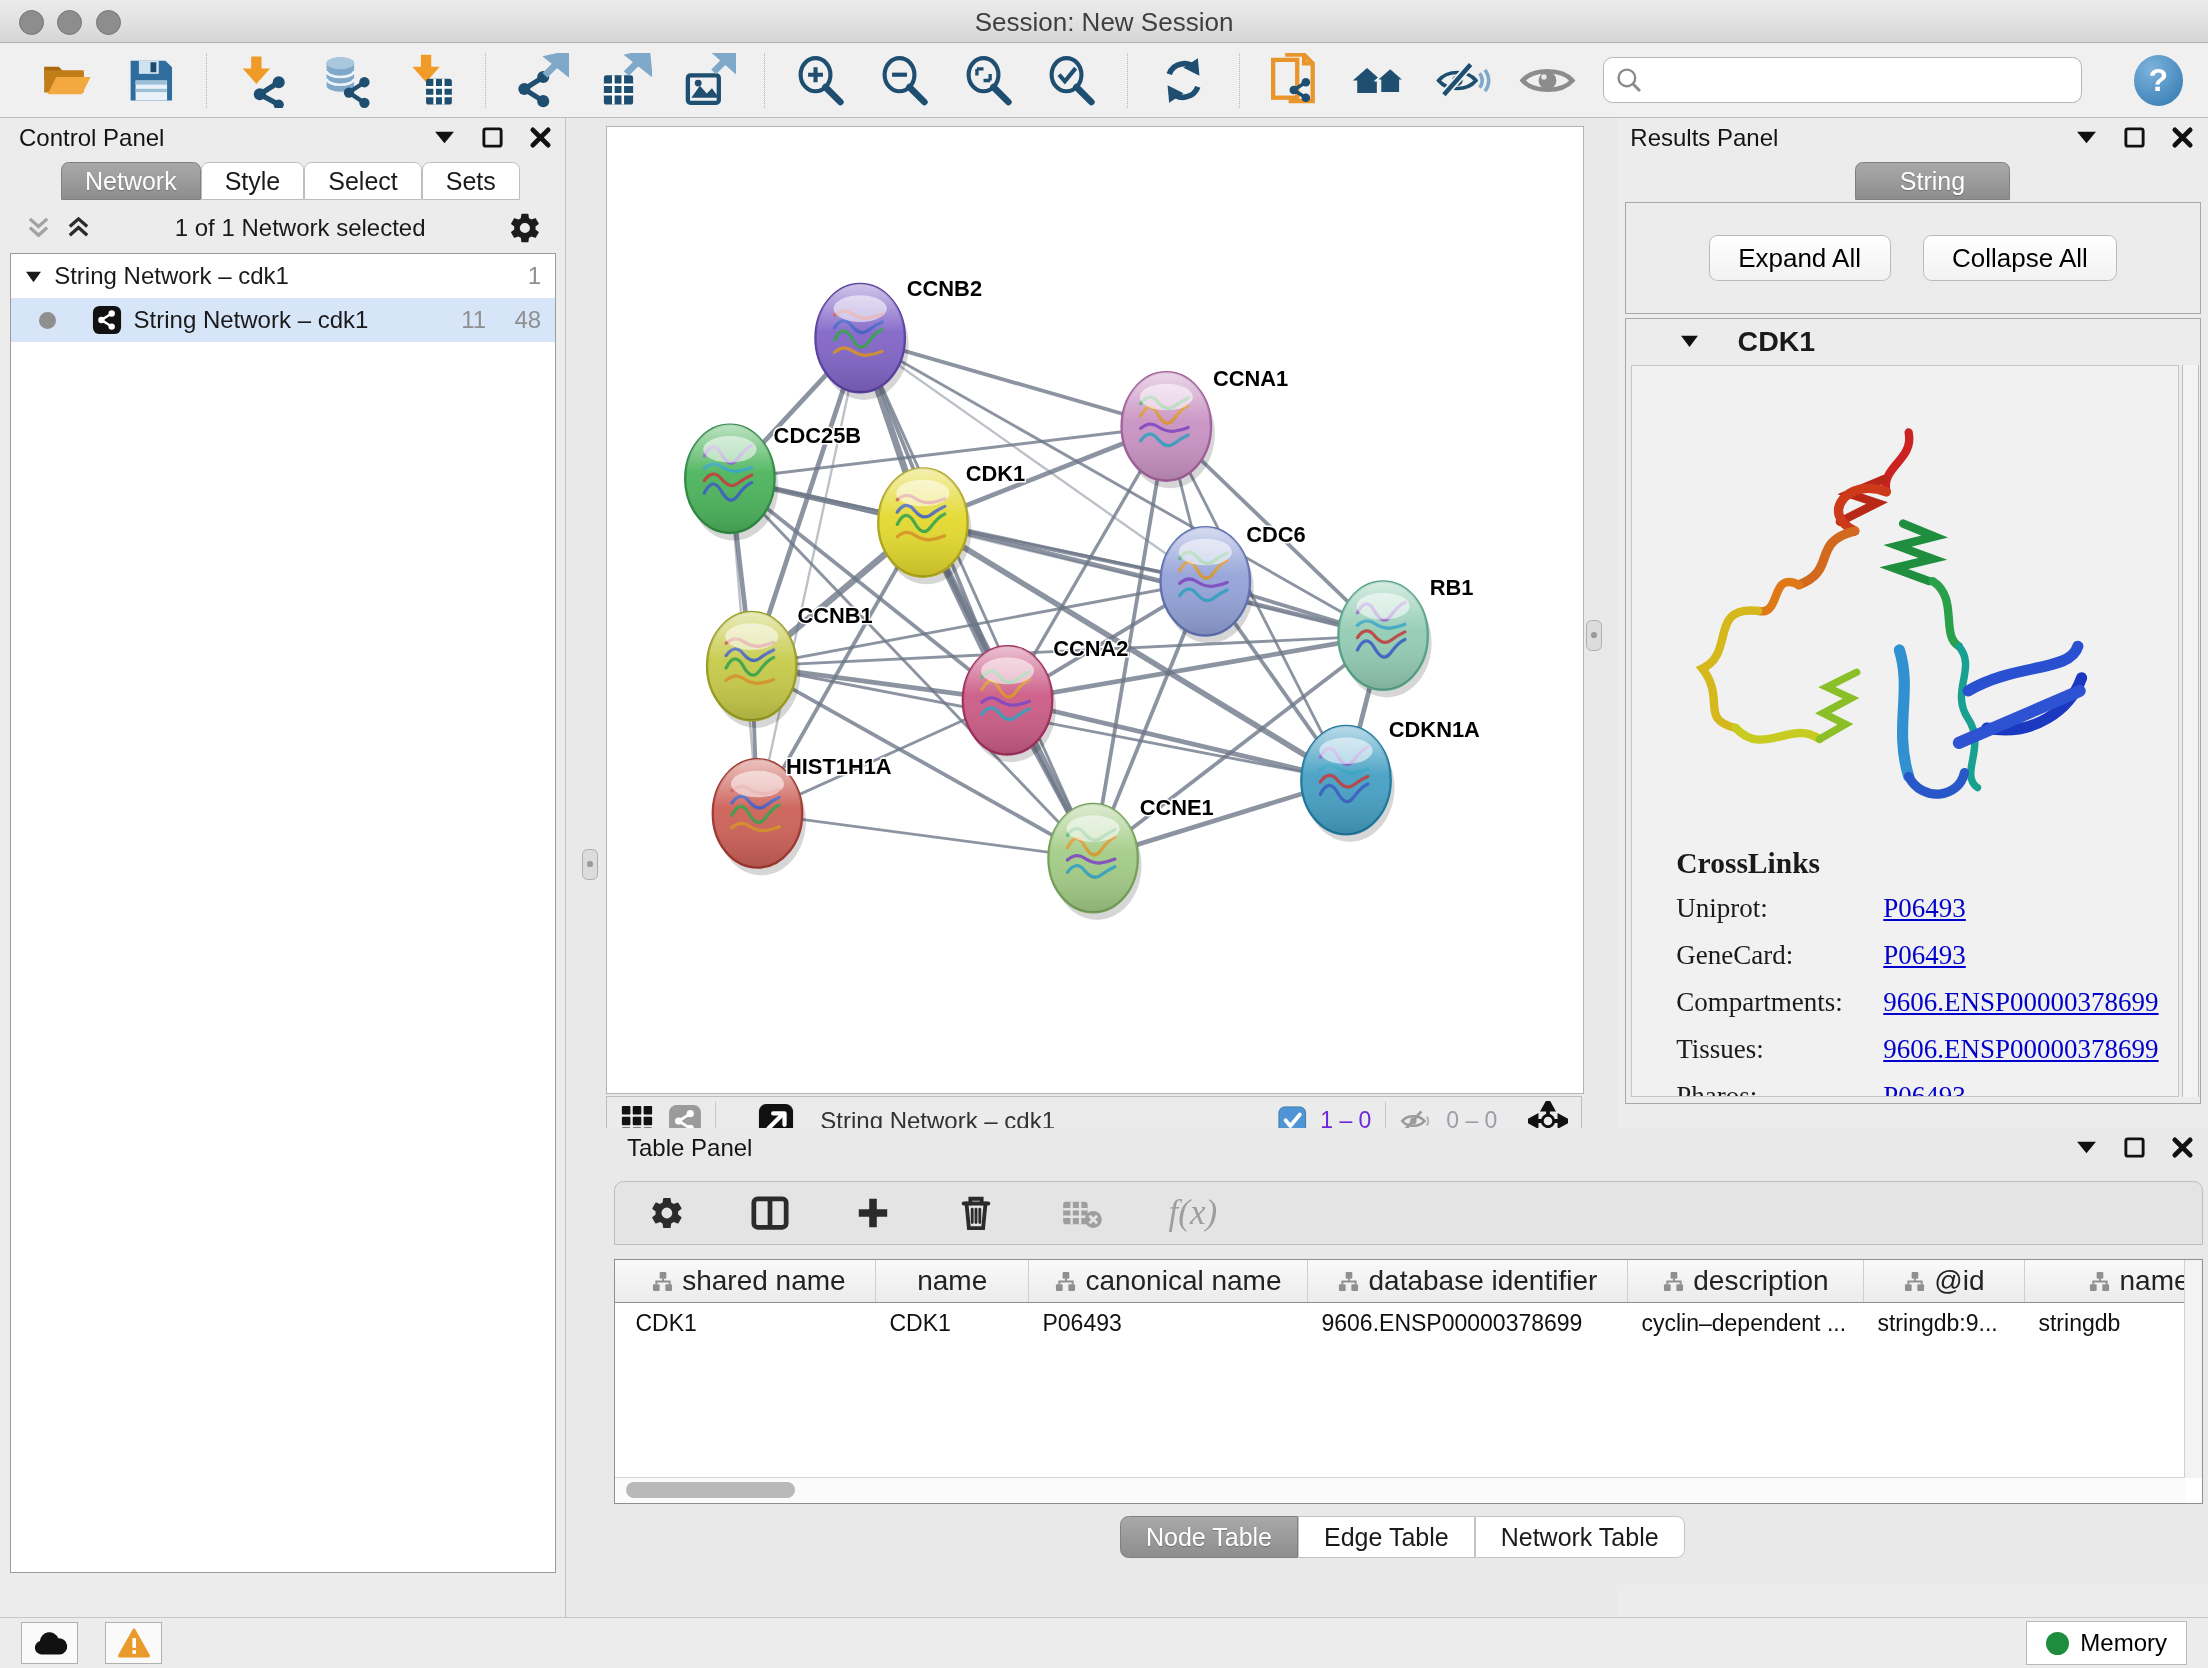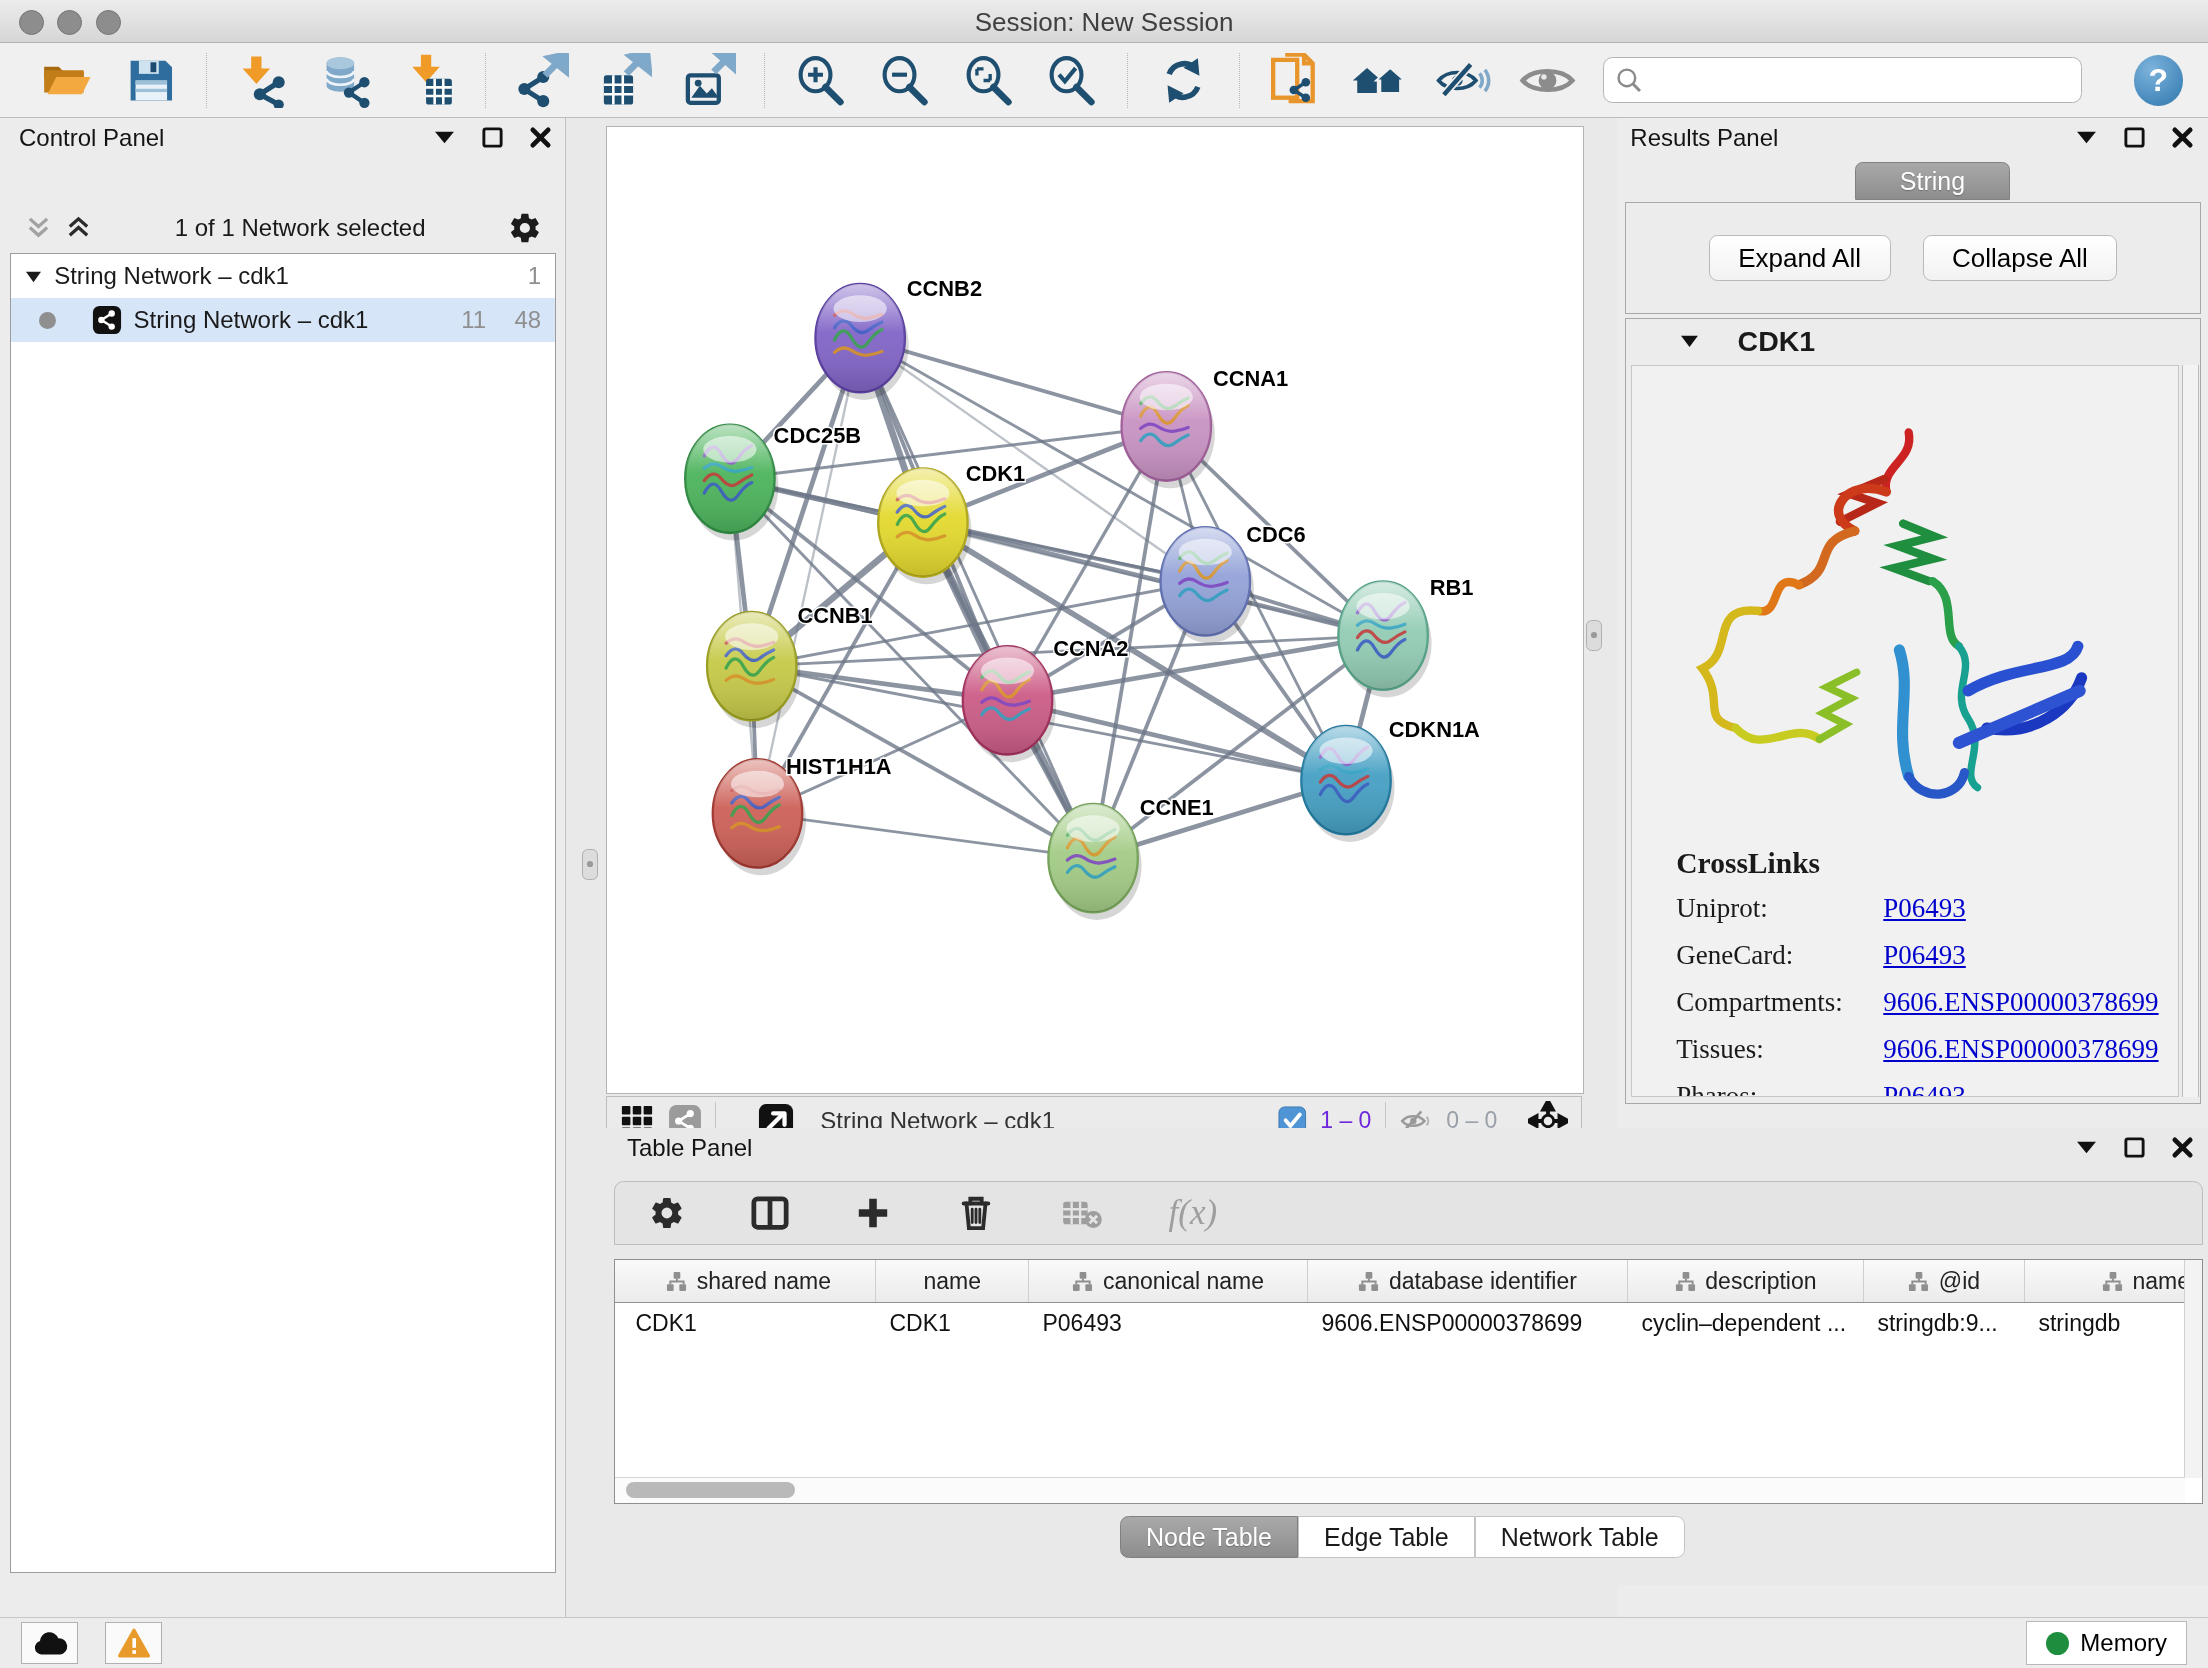--- a/index.html
+++ b/index.html
@@ -65,21 +65,21 @@
   .cl-row{display:grid;grid-template-columns:207px auto;font-size:27px;margin-bottom:16px;}
   .cl-row a{text-decoration:underline;}
   
   .table-panel{position:absolute;left:606px;top:1128px;width:1603px;height:457px;background:#e9e9e9;}
   .tp-header{position:absolute;left:21px;right:15px;top:5.7px;display:flex;align-items:center;}
   .tp-toolbar{position:absolute;left:7.6px;right:5.7px;top:53px;height:64px;background:#e4e4e4;border:1px solid #bdbdbd;
     border-radius:9.5px 9.5px 0 0;display:flex;align-items:center;gap:66px;padding-left:34px;box-sizing:border-box;}
   .fx{font-family:"Liberation Serif",serif;font-style:italic;font-size:35px;color:#9e9e9e;}
   .tp-table{position:absolute;left:7.6px;right:5.7px;top:131px;height:245px;background:#fff;border:1.9px solid #8f8f8f;box-sizing:border-box;overflow:hidden;}
   .thead{display:flex;height:42px;background:linear-gradient(#fafafa,#ebebeb);border-bottom:1.9px solid #8f8f8f;padding-left:7.6px;}
-  .th{display:flex;align-items:center;justify-content:center;gap:9.5px;font-size:23px;color:#222;
+  .th{display:flex;align-items:center;justify-content:center;gap:9.5px;font-size:28px;color:#222;
     border-right:1px solid #cfcfcf;box-sizing:border-box;flex:0 0 auto;overflow:hidden;white-space:nowrap;}
   .trow{display:flex;height:40px;align-items:center;padding-left:7.6px;}
   .td{font-size:23px;color:#111;padding-left:13.3px;box-sizing:border-box;flex:0 0 auto;overflow:hidden;white-space:nowrap;}
   .hscroll{position:absolute;left:0;right:17px;bottom:0;height:25px;background:#fbfbfb;border-top:1px solid #d5d5d5;}
   .hthumb{position:absolute;left:11.4px;top:3.8px;width:169px;height:16px;border-radius:8.6px;background:#b9b9b9;}
   .vtrack2{position:absolute;right:0;top:0;bottom:25px;width:17px;background:#f3f3f3;border-left:1px solid #d0d0d0;}
   .tp-tabs{position:absolute;left:514px;top:388px;display:flex;}
   .tab2{height:40px;display:flex;align-items:center;justify-content:center;font-size:25px;background:#fff;
     border:1px solid #c4c4c4;padding:0 25px;cursor:pointer;}
   .tab2:first-child{border-radius:8.6px 0 0 8.6px;}
@@ -288,20 +288,34 @@
         <svg class="icon" width="23" height="17" viewBox="0 0 24 18">
             <polygon points="2,3 22,3 12,15" fill="#111"></polygon>
           </svg>
         <svg class="icon" width="23" height="23" viewBox="0 0 24 24">
             <rect x="3" y="3" width="18" height="18" rx="2" fill="none" stroke="#111" stroke-width="3"></rect>
           </svg>
         <svg class="icon" width="23" height="23" viewBox="0 0 24 24">
             <path d="M4 4 20 20M20 4 4 20" stroke="#111" stroke-width="5" stroke-linecap="round"></path>
           </svg>
       </span>
+    </div>
+    <div class="cp-tabs">
+      <div class="tab sel">
+          <span>Network</span>
+        </div>
+      <div class="tab">
+          <span>Style</span>
+        </div>
+      <div class="tab">
+          <span>Select</span>
+        </div>
+      <div class="tab">
+          <span>Sets</span>
+        </div>
     </div>
     <div class="cp-status">
       <svg class="icon" width="27" height="27" viewBox="0 0 28 28">
           <path d="M5 4l9 8 9-8M5 13l9 8 9-8" stroke="#a2a2a2" stroke-width="3.4" fill="none"></path>
         </svg>
       <svg class="icon" style="margin-left:13.3px" width="27" height="27" viewBox="0 0 28 28">
           <path d="M5 12l9-8 9 8M5 21l9-8 9 8" stroke="#2b2b2b" stroke-width="3.4" fill="none"></path>
         </svg>
       <span style="flex:1;text-align:center">1 of 1 Network selected</span>
       <svg class="icon" width="34" height="34" viewBox="0 0 24 24">

